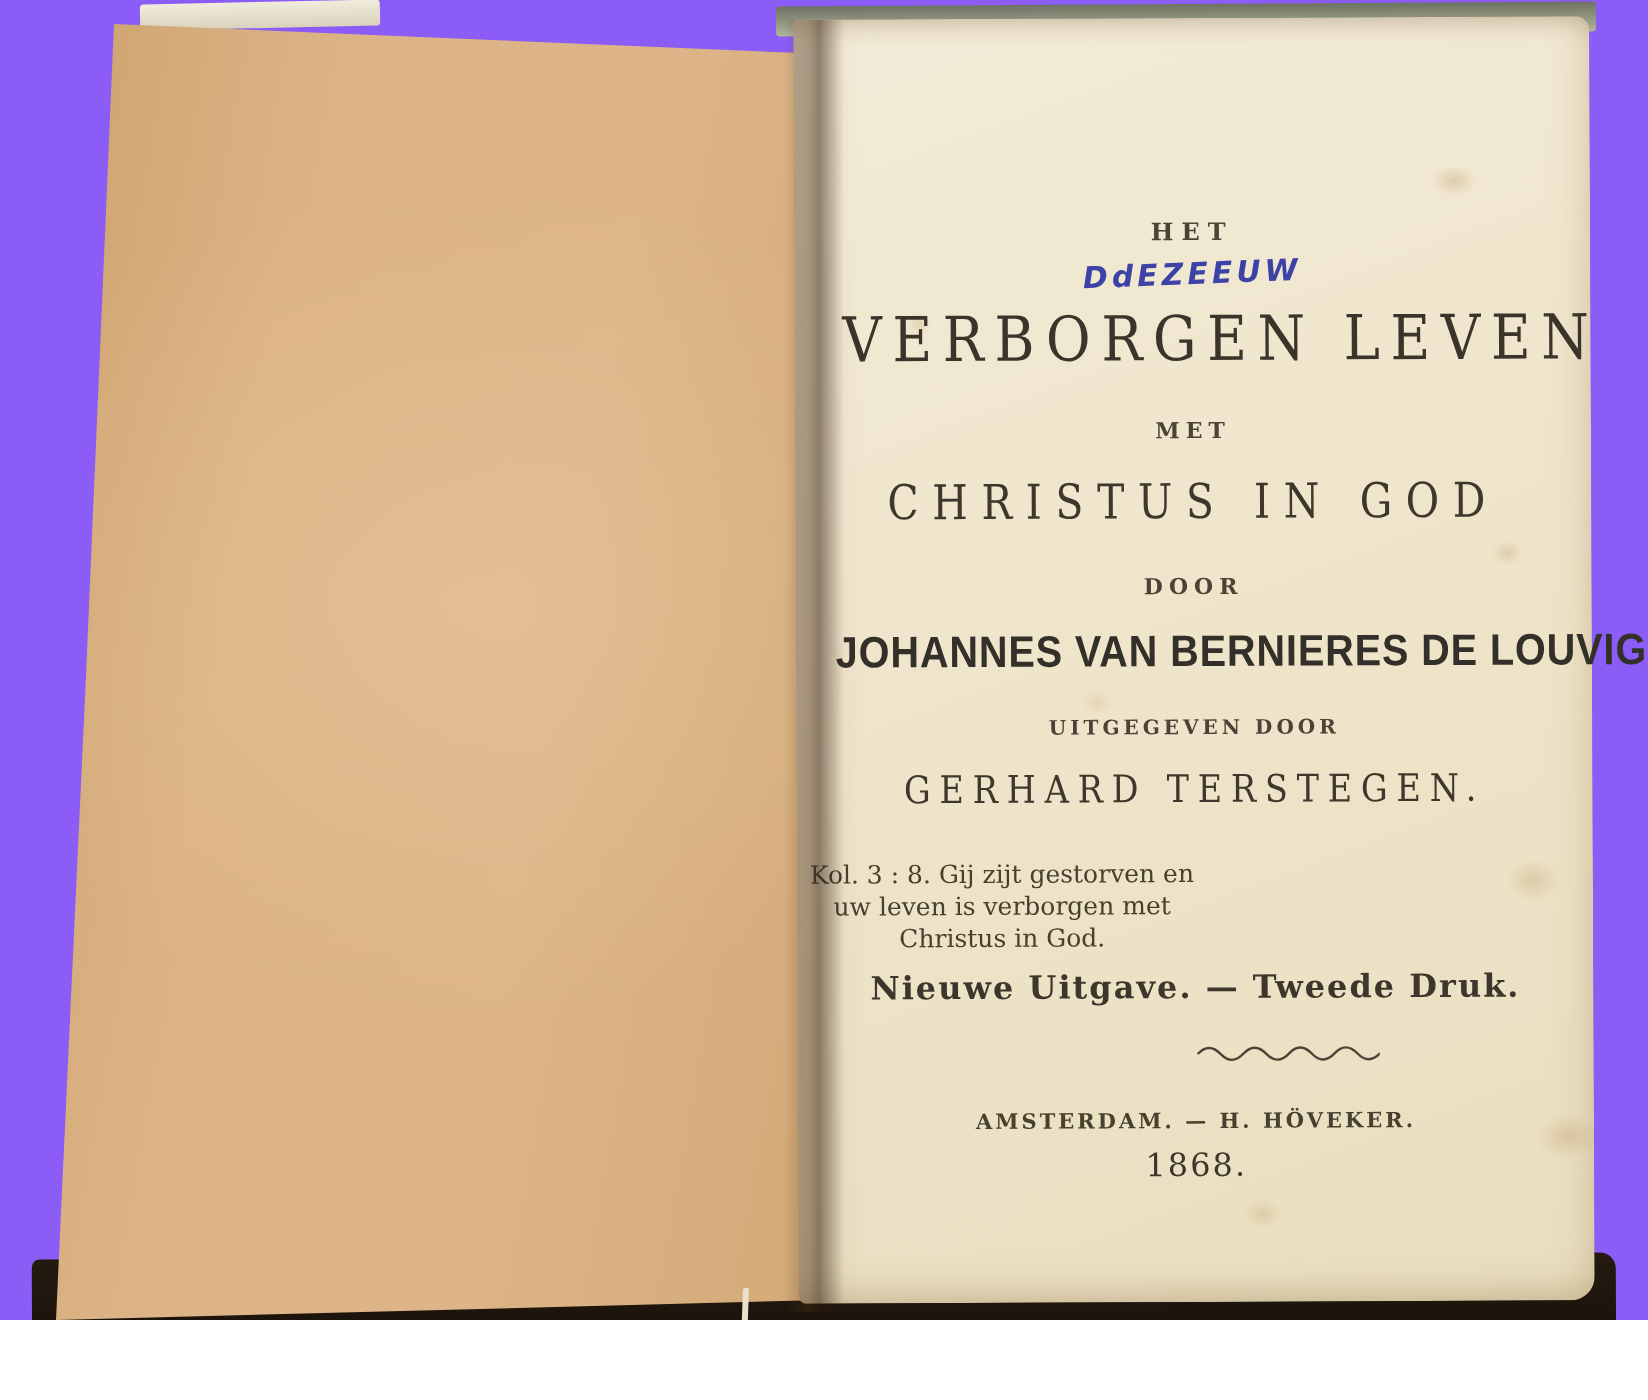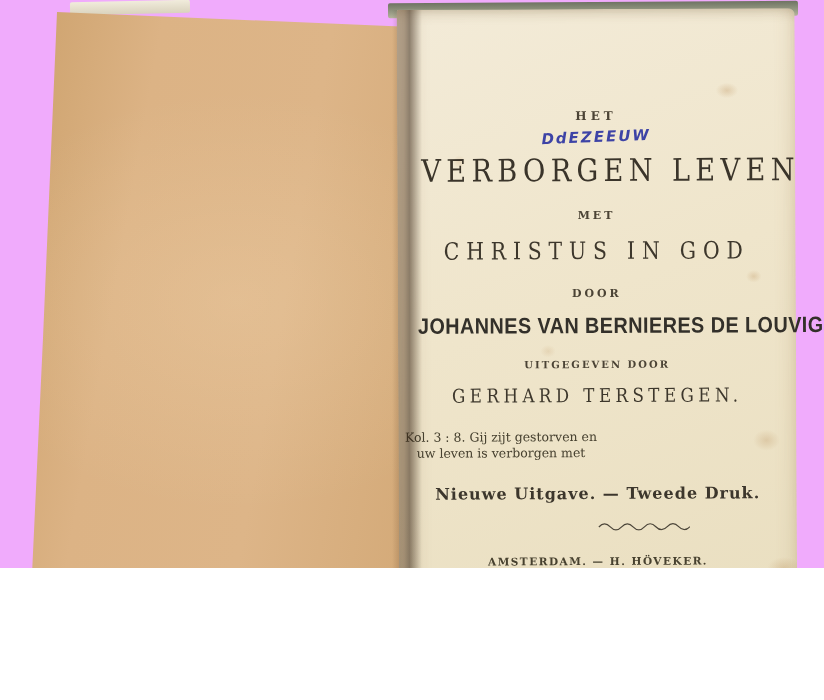--- a/index.html
+++ b/index.html
@@ -1,18 +1,18 @@
 <!DOCTYPE html>
 <html><head>
 <meta charset="utf-8">
 <style>
   html,body { margin:0; padding:0; }
   .stage {
-    position:relative; width:824px; height:568px; overflow:hidden;
-    background:#f0abfc;
+    position:relative; width:824px; height:660px; overflow:hidden;
+    background:#8b5cf6;
     font-family:"DejaVu Serif", serif;
   }
   .stage * { position:absolute; }
 
   
   .shadow-band {
     left:16px; top:628px; width:792px; height:60px;
     background:linear-gradient(180deg,#241a10 0%,#1c140c 55%,#2a2015 100%);
     border-radius:4px 8px 14px 10px;
     transform:rotate(-0.25deg);
@@ -140,20 +140,21 @@
 
       <div class="t-author">JOHANNES VAN BERNIERES DE LOUVIGNY.</div>
 
       <div class="t-pubby">UITGEGEVEN DOOR</div>
 
       <div class="t-editor">GERHARD TERSTEGEN.</div>
 
       <div class="t-verse">
         <div>Kol. 3 : 8.  Gij zijt gestorven en</div>
         <div>uw leven is verborgen met</div>
+        <div>Christus in God.</div>
       </div>
 
       <div class="t-edition">Nieuwe Uitgave. — Tweede Druk.</div>
 
       <div class="t-divider">
         <svg width="92" height="9" viewBox="0 0 92 9">
           <path d="M1 5 q 5.7 -6 11.4 0 t 11.4 0 t 11.4 0 t 11.4 0 t 11.4 0 t 11.4 0 t 11.4 0 t 11.4 0" stroke="#4c463a" stroke-width="1.2" fill="none"></path>
         </svg>
       </div>
 

